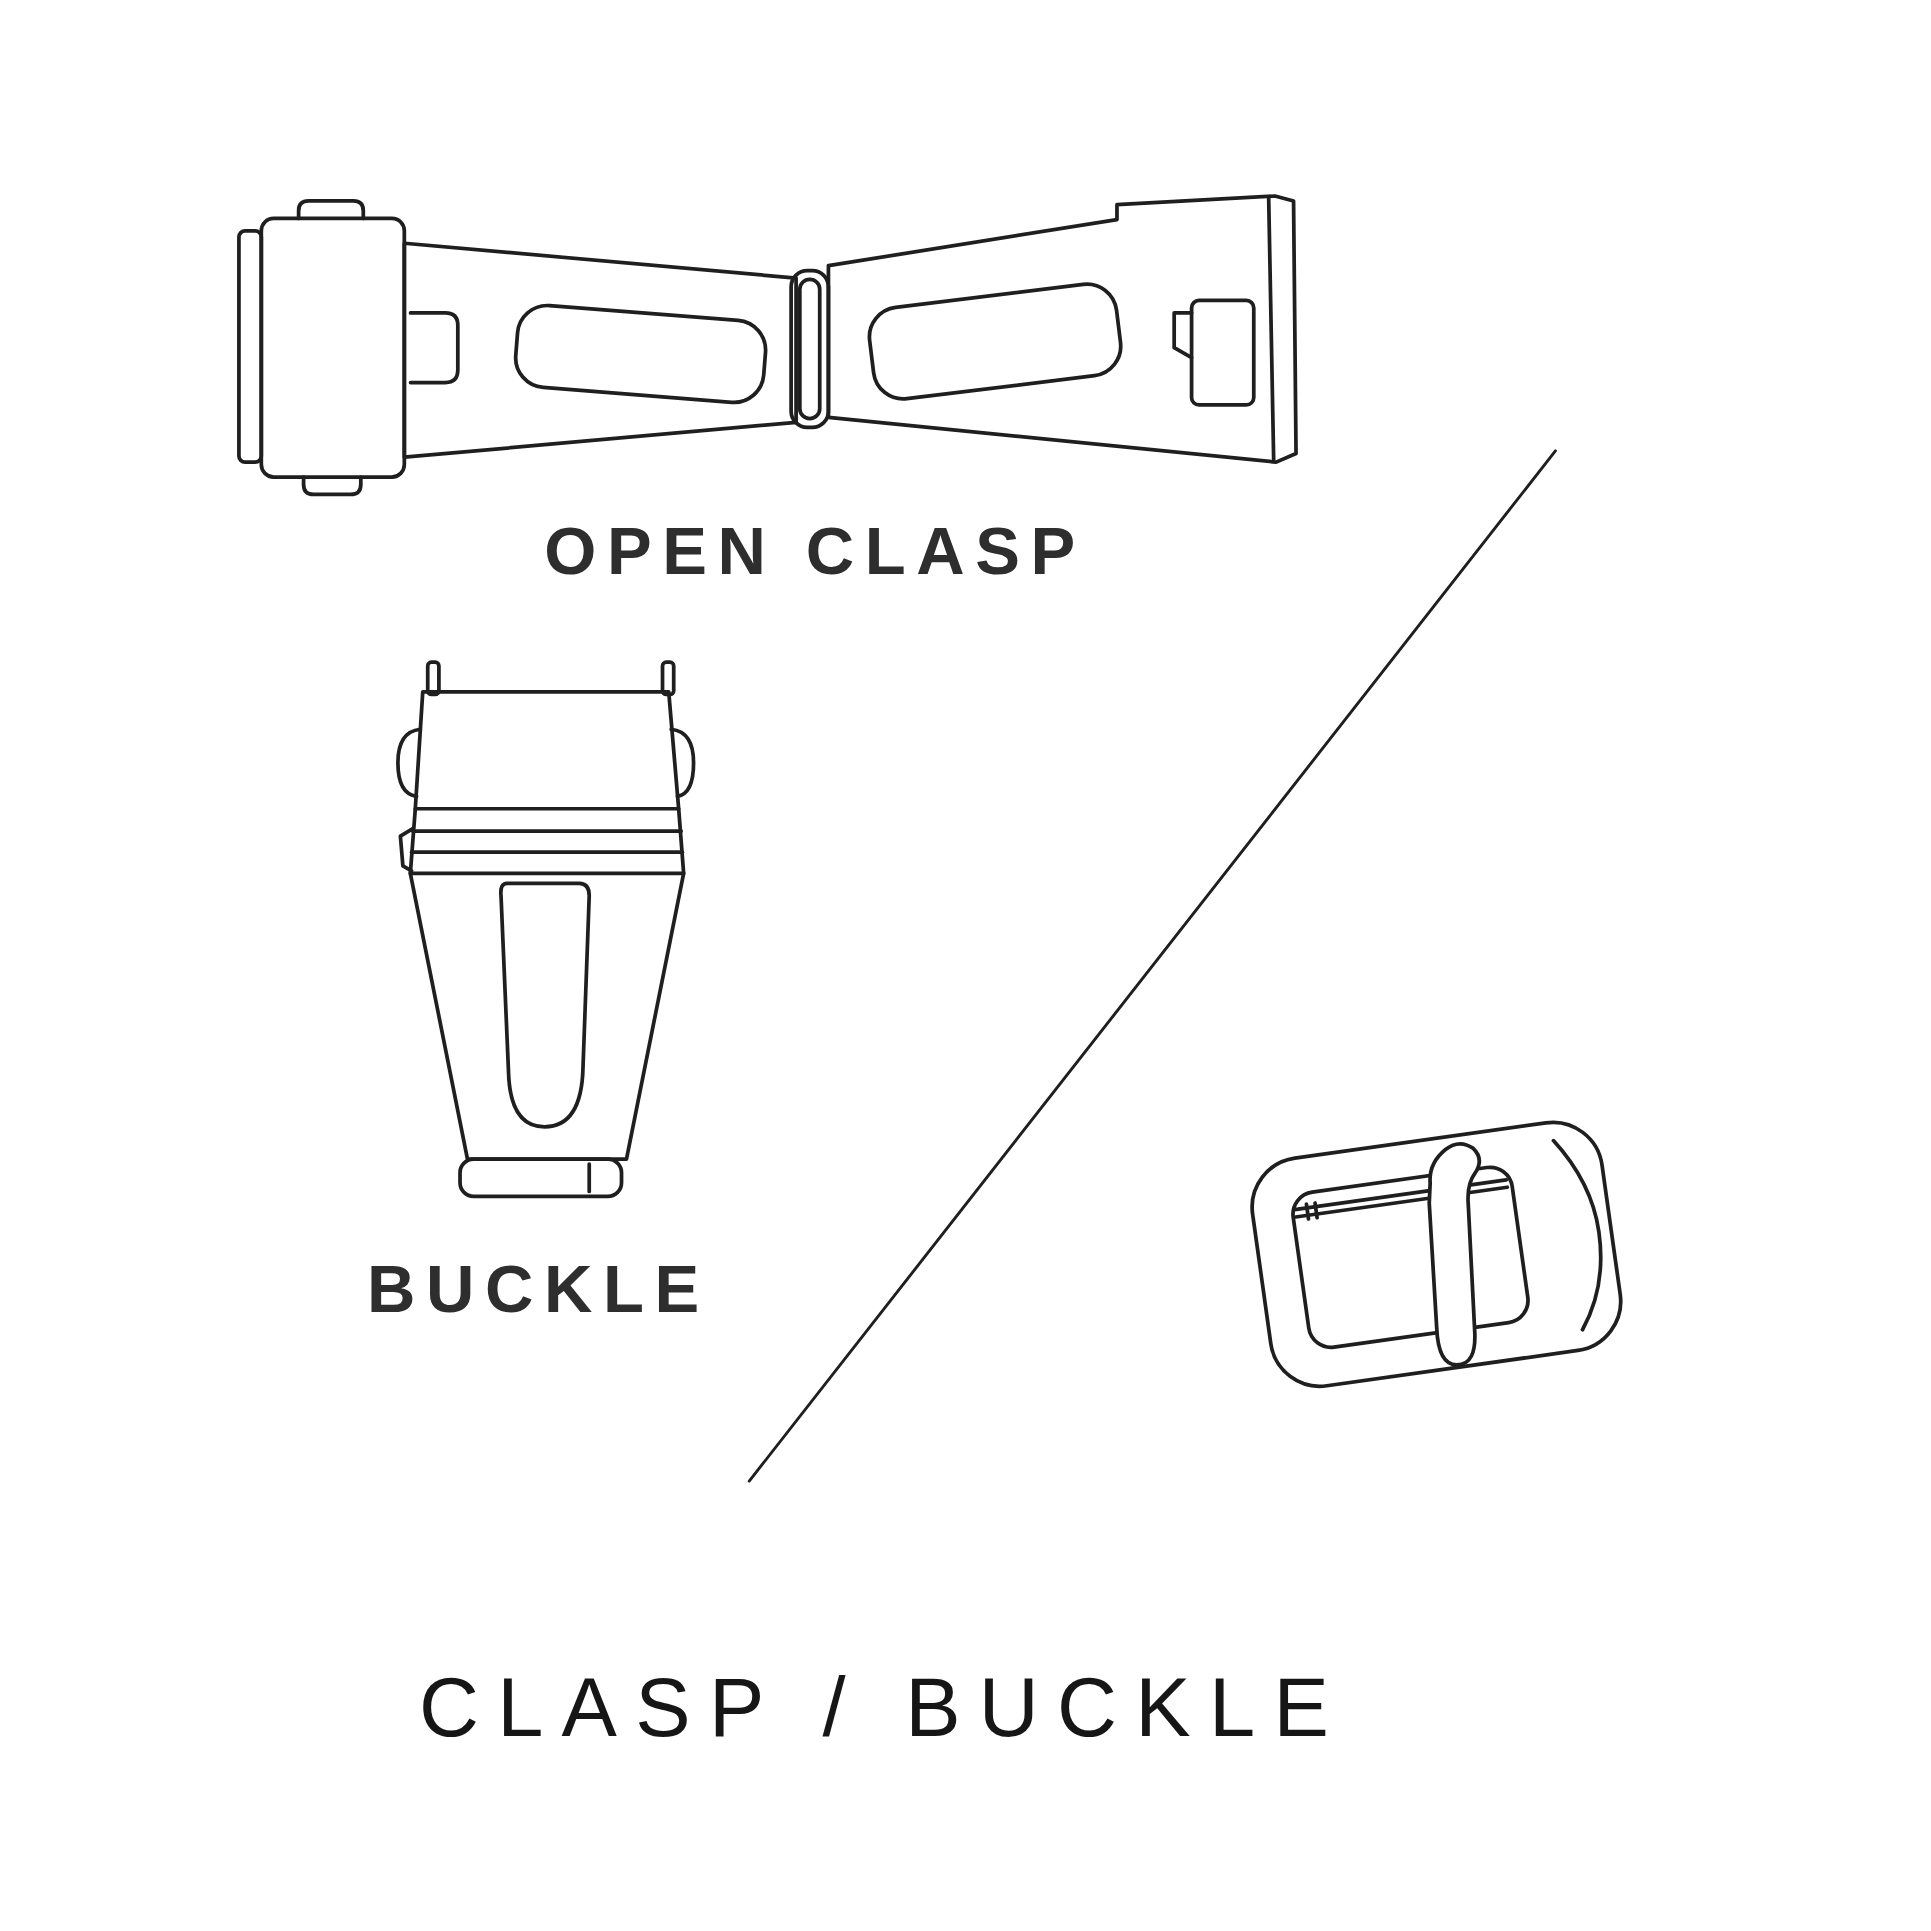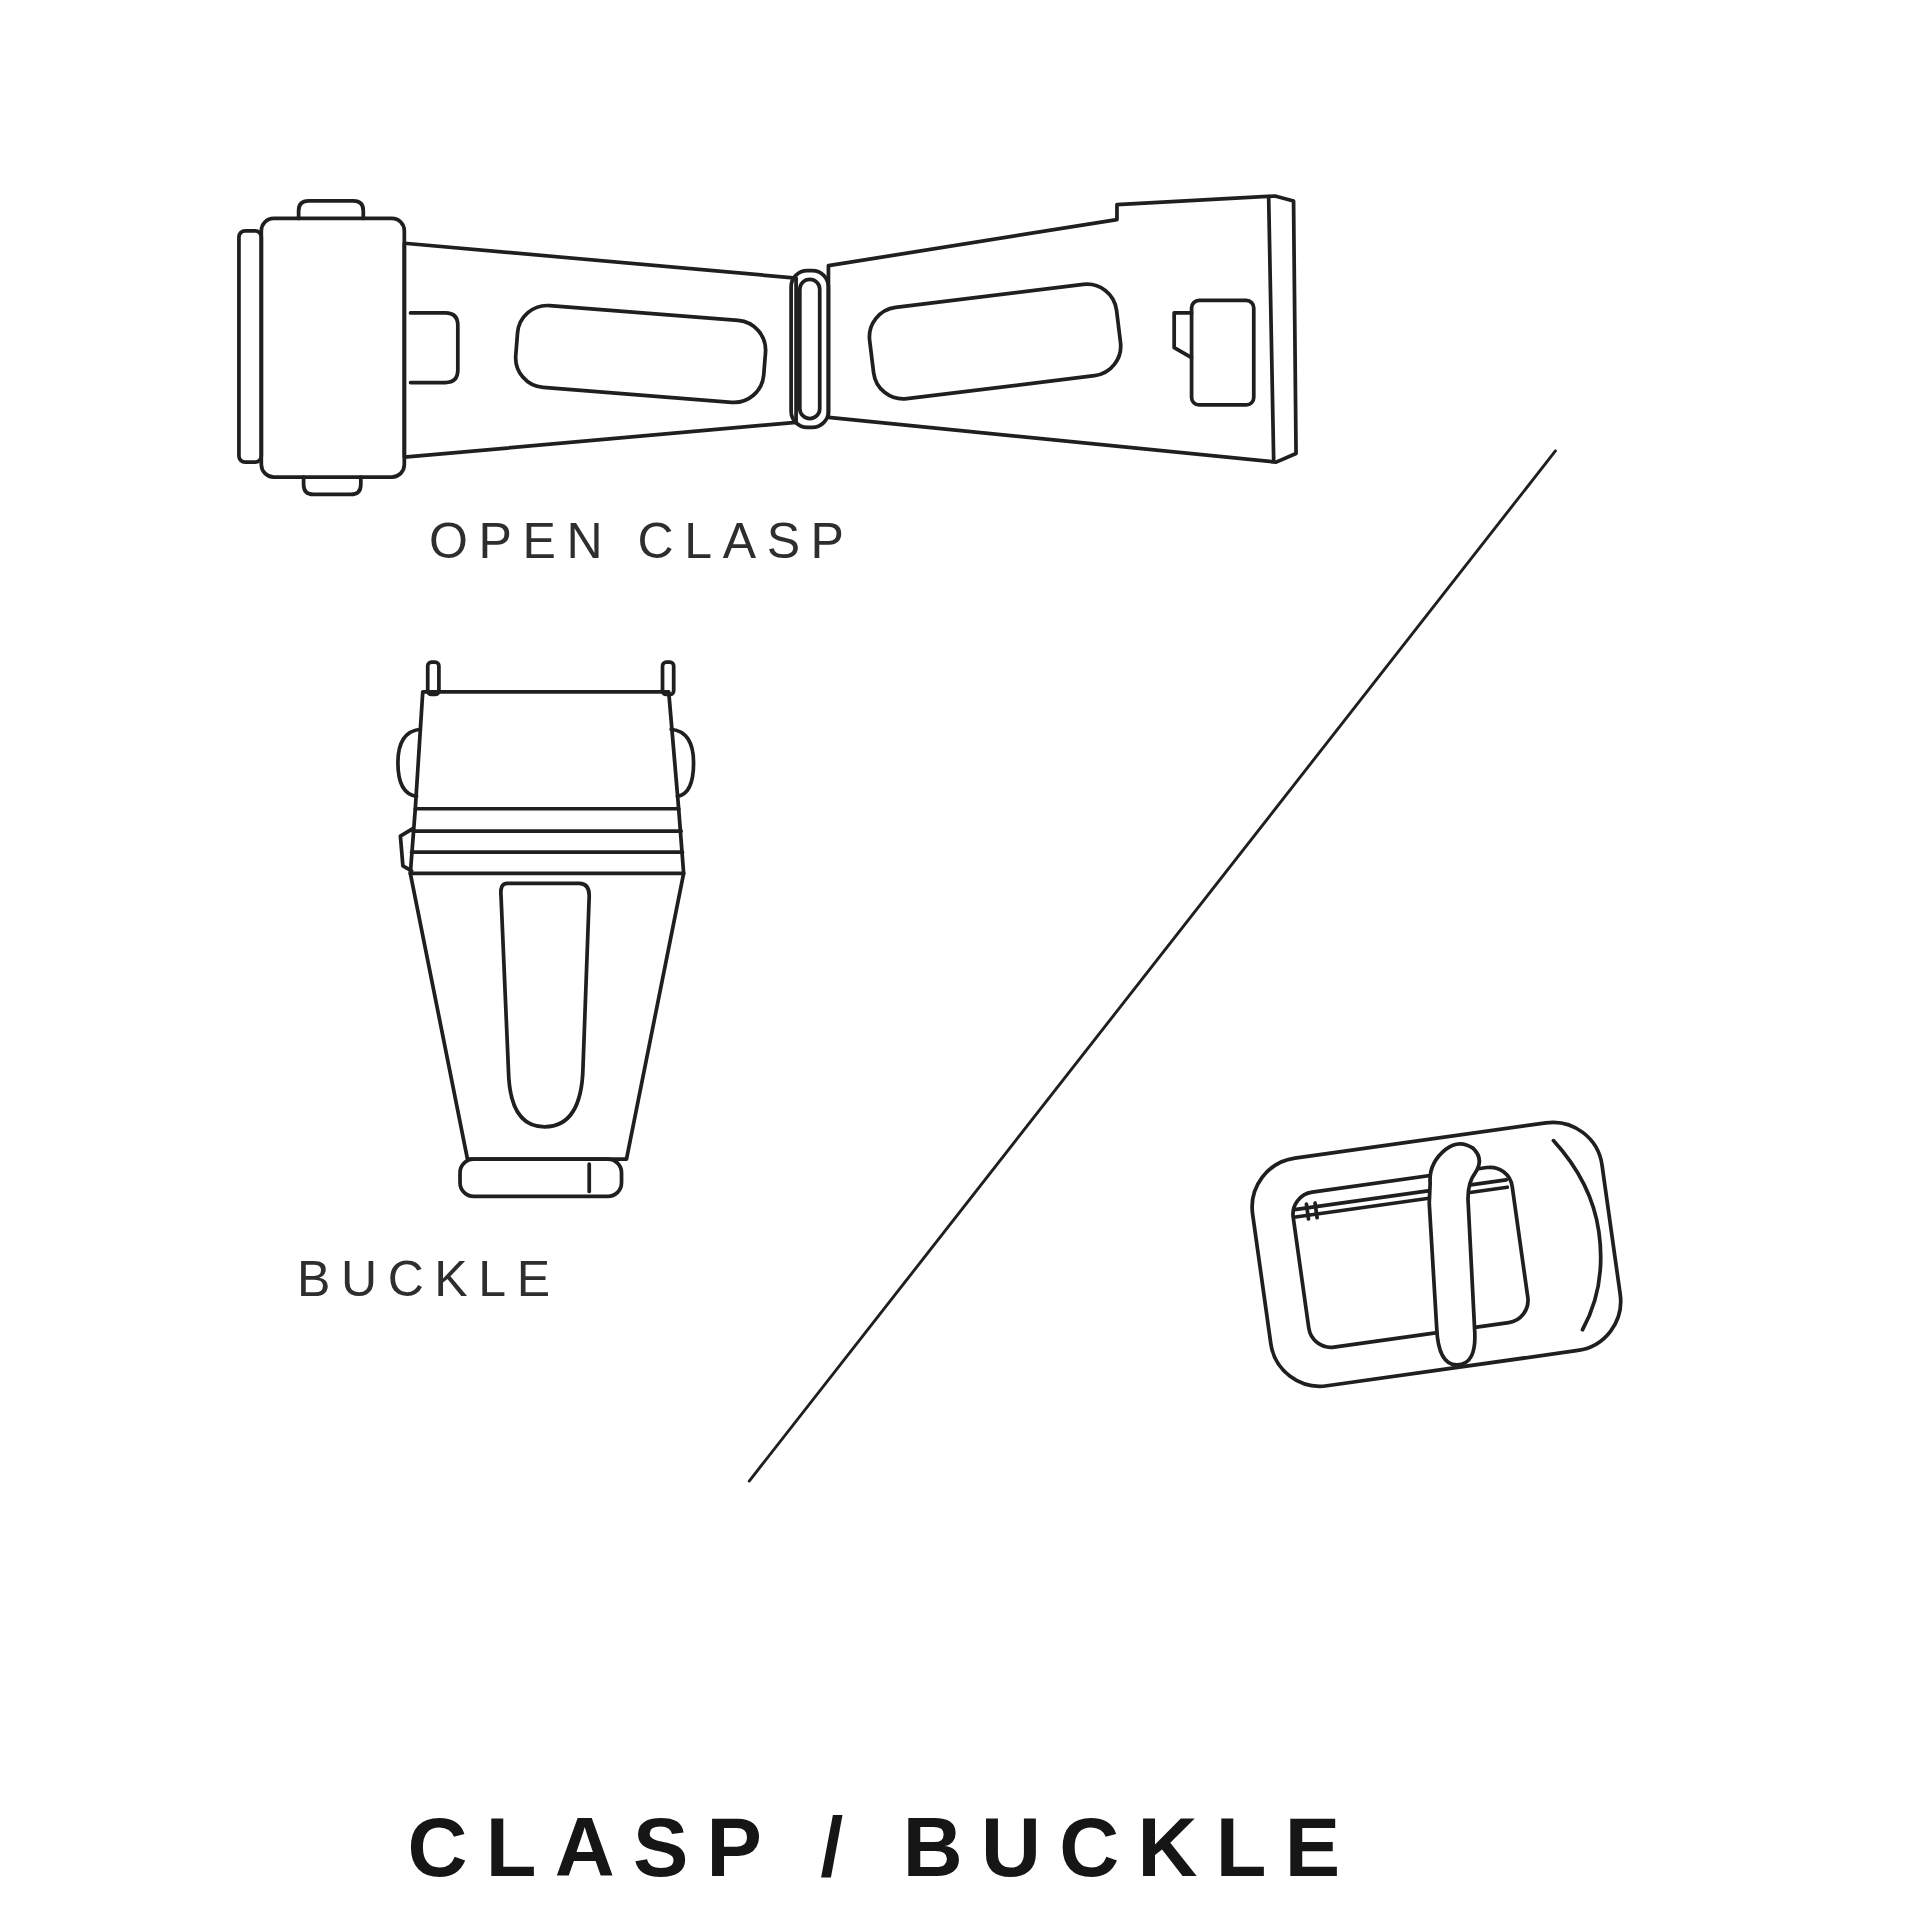--- a/index.html
+++ b/index.html
@@ -17,35 +17,36 @@
   .illus svg { display:block; }
   .lineart path, .lineart rect, .lineart line {
     fill:none;
     stroke:#1f1f1f;
     stroke-width:3;
     stroke-linejoin:round;
     stroke-linecap:round;
   }
   .caption {
     position:absolute;
-    font-size:50px;
+    text-align:center;
+    font-size:67px;
     letter-spacing:10.6px;
-    font-weight:400;
+    font-weight:700;
     color:#2e2e2e;
     white-space:nowrap;
   }
   .title {
     position:absolute;
     left:0;
-    top:1800px;
+    top:1660px;
     width:1766px;
     text-align:center;
     font-size:83px;
     letter-spacing:18.3px;
-    font-weight:700;
+    font-weight:400;
     color:#161616;
     white-space:nowrap;
   }
 </style>
 </head>
 <body>
 
 <div class="canvas">
 
   <div class="illus" style="left:0; top:0; width:1931px; height:1931px; pointer-events:none;">

